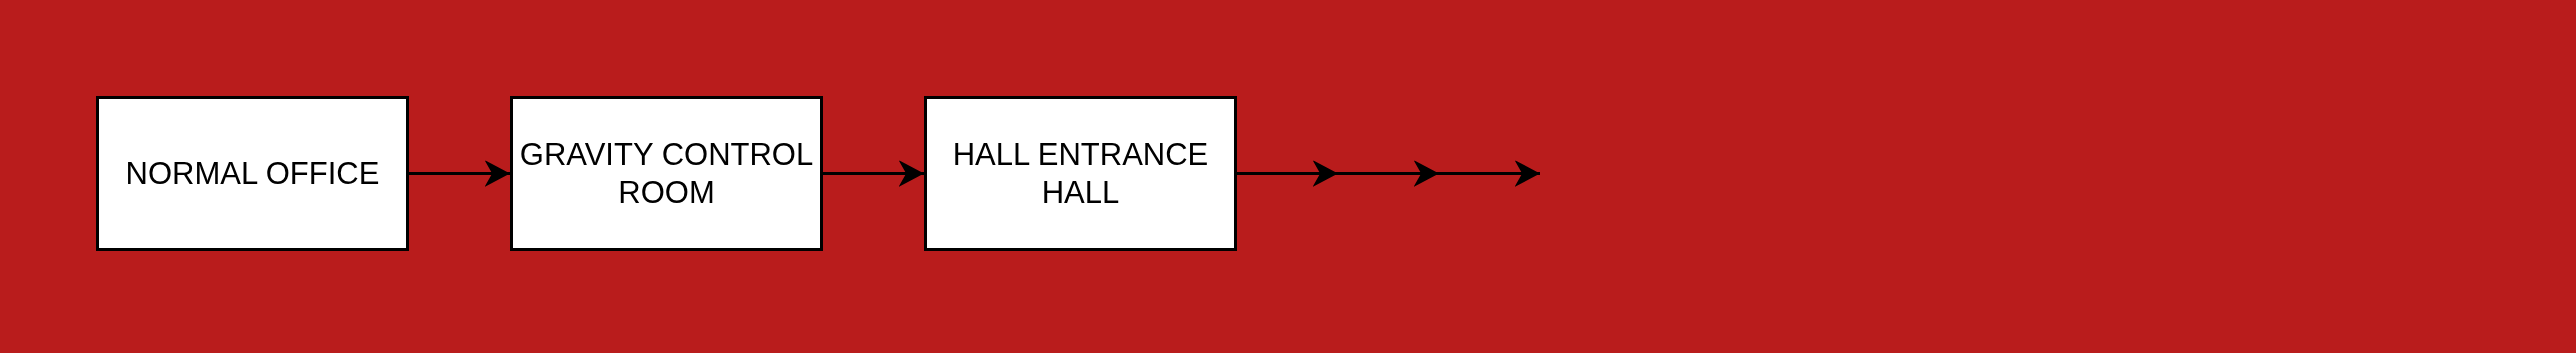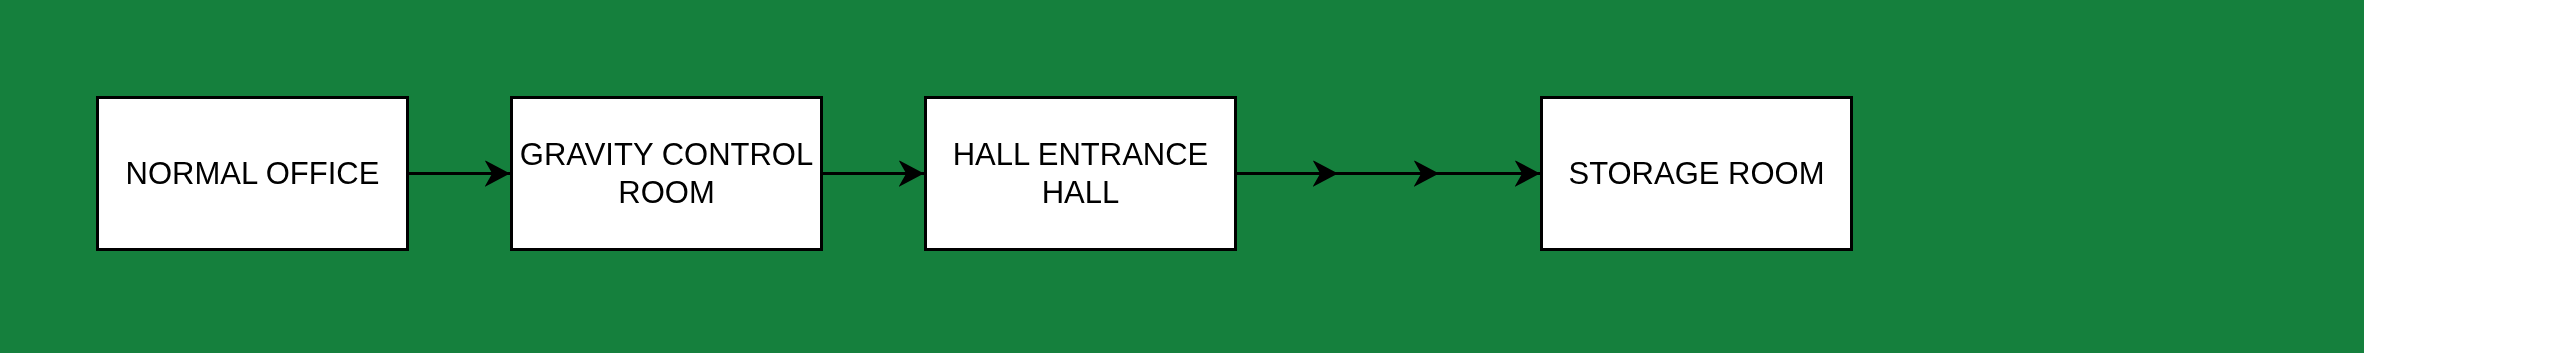--- a/index.html
+++ b/index.html
@@ -2,23 +2,23 @@
 <html style="font-size:10.7px"><head>
 <meta charset="utf-8">
 <style>
   html, body {
     margin: 0;
     padding: 0;
     background: #ffffff;
   }
   .canvas {
     position: relative;
-    width: 2364px;
+    width: 2576px;
     height: 354px;
-    background: #15803d;
+    background: #b91c1c;
     overflow: hidden;
     font-family: "Liberation Sans", sans-serif;
   }
   .flow-row {
     position: absolute;
     left: 96px;
     top: 96px;
     height: 155px;
     display: flex;
     align-items: center;
@@ -107,19 +107,16 @@
       <div class="edge-line"></div>
       <div class="edge-head"></div>
     </div>
 
 
     <div class="edge">
       <div class="edge-line"></div>
       <div class="edge-head"></div>
     </div>
 
-    <div class="node">
-      <span class="node-label">STORAGE ROOM</span>
-    </div>
 
   </div>
 </div>
 
 
 </body></html>

